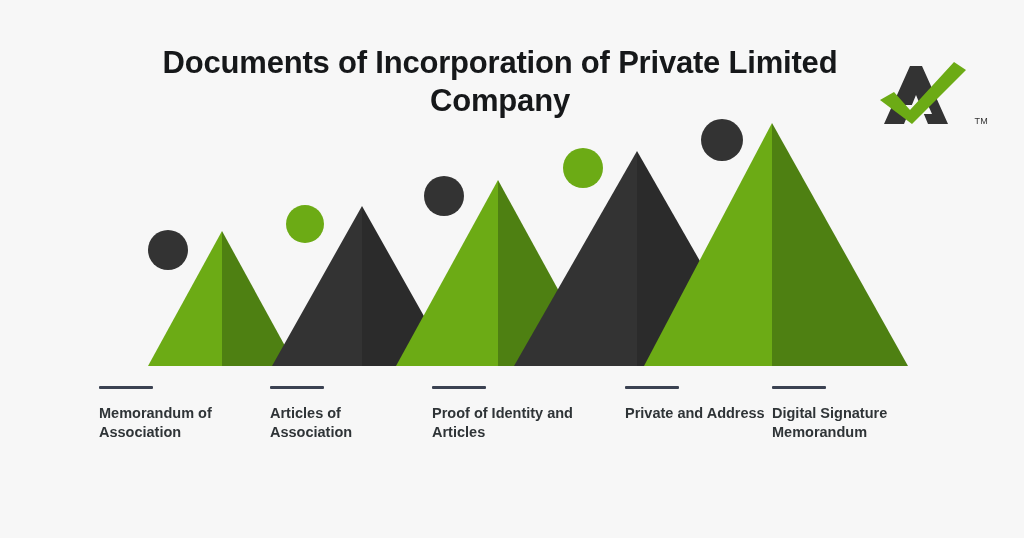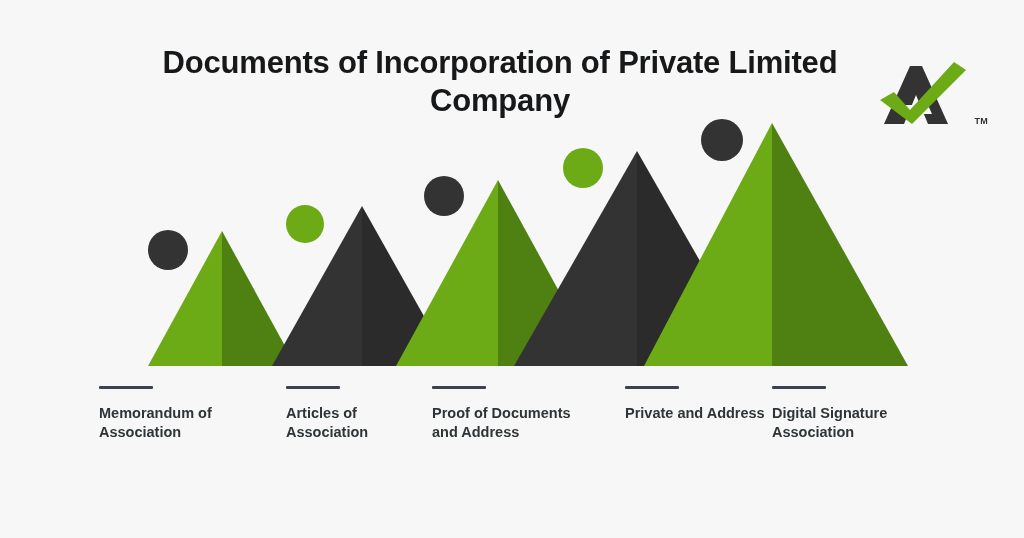--- a/index.html
+++ b/index.html
@@ -41,21 +41,21 @@
     top: 52px;
     width: 124px;
     height: 82px;
   }
   #logo svg { display: block; }
   #logo .tm {
     position: absolute;
     right: 2px;
     bottom: 8px;
     font-size: 9px;
-    font-weight: bold;
+    font-weight: normal;
     color: #333333;
     letter-spacing: 0.3px;
   }
 
   
   #scene {
     position: absolute;
     left: 0;
     top: 0;
     width: 1024px;
@@ -76,21 +76,21 @@
     border-radius: 1px;
     margin-bottom: 15px;
   }
   .label .txt {
     font-size: 14.5px;
     line-height: 19px;
     color: #2f3437;
     font-family: "Liberation Sans", sans-serif;
   }
   .label.l0 { left: 99px;  top: 386px; }
-  .label.l1 { left: 270px; top: 386px; margin-left: 16px; }
+  .label.l1 { left: 270px; top: 386px; }
   .label.l2 { left: 432px; top: 386px; width: 165px; }
   .label.l3 { left: 625px; top: 386px; }
   .label.l4 { left: 772px; top: 386px; }
 </style>
 </head>
 <body>
 
 <div id="stage">
 
   <div id="title">Documents of Incorporation of Private Limited Company</div>
@@ -139,24 +139,24 @@
   <div class="label l0">
     <div class="tick"></div>
     <div class="txt">Memorandum of Association</div>
   </div>
   <div class="label l1">
     <div class="tick"></div>
     <div class="txt">Articles of Association</div>
   </div>
   <div class="label l2">
     <div class="tick"></div>
-    <div class="txt">Proof of Documents and Address</div>
+    <div class="txt">Proof of Identity and Articles</div>
   </div>
   <div class="label l3">
     <div class="tick"></div>
     <div class="txt">Private and Address</div>
   </div>
   <div class="label l4">
     <div class="tick"></div>
-    <div class="txt">Digital Signature Association</div>
+    <div class="txt">Digital Signature Memorandum</div>
   </div>
 
 </div>
 
 </body></html>

